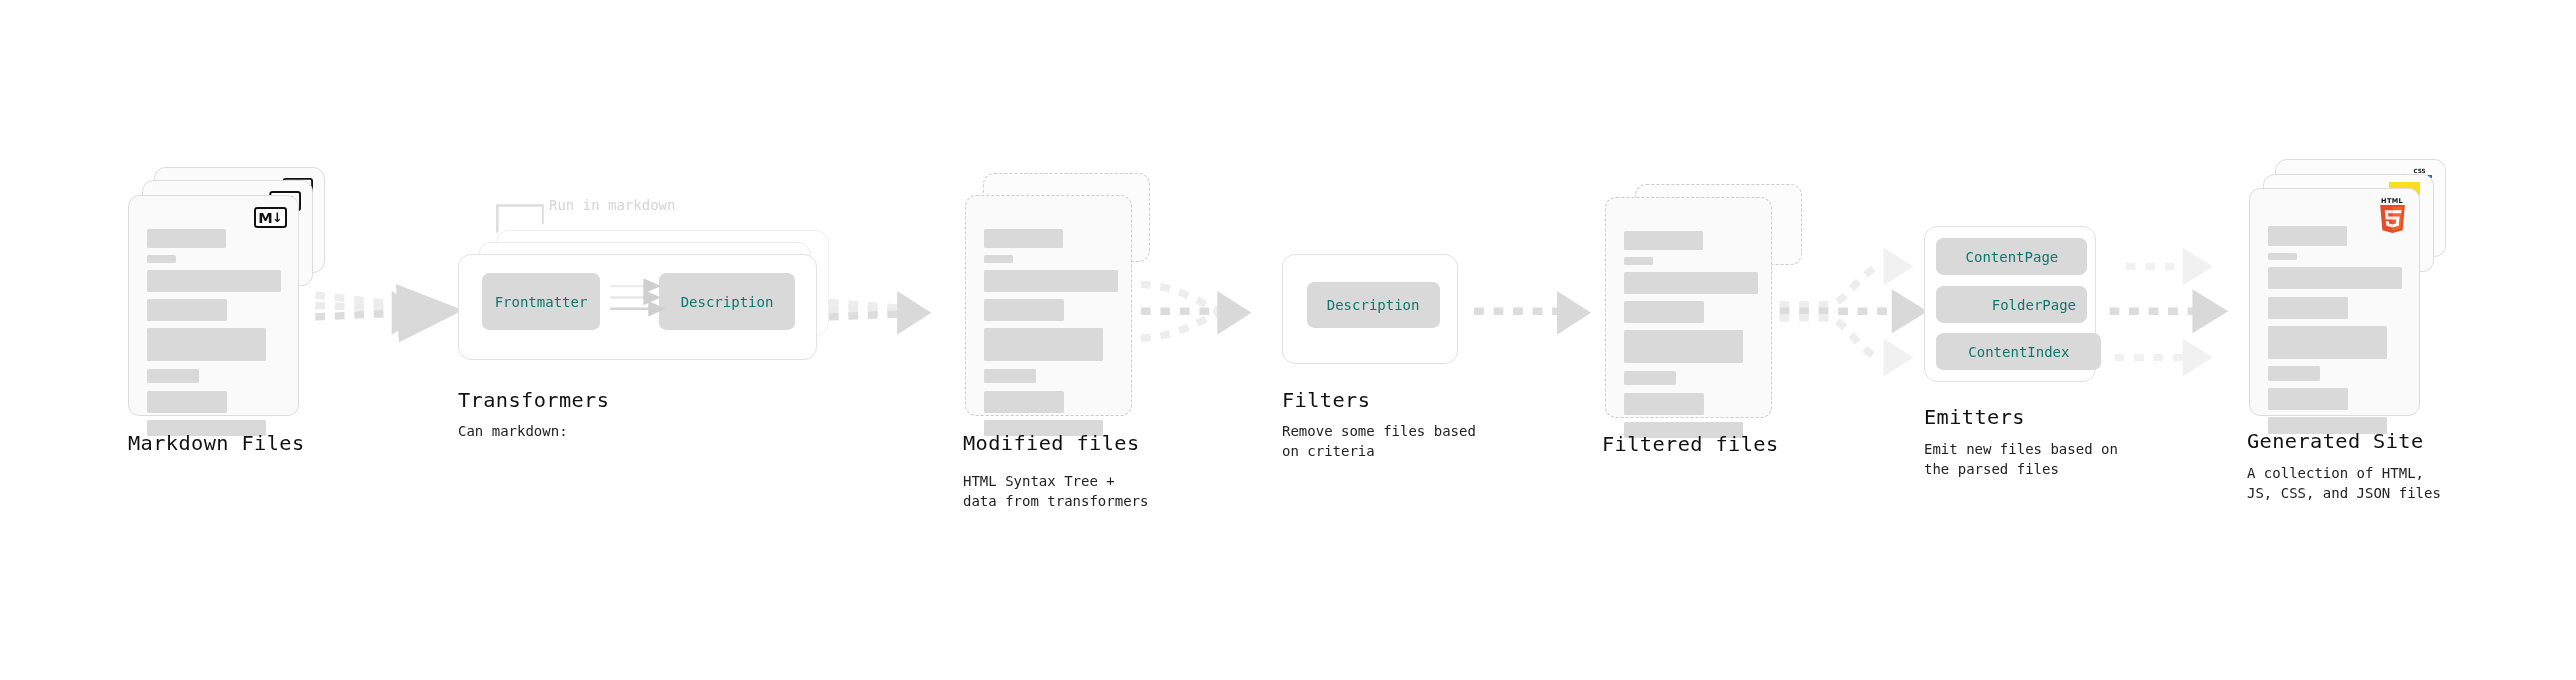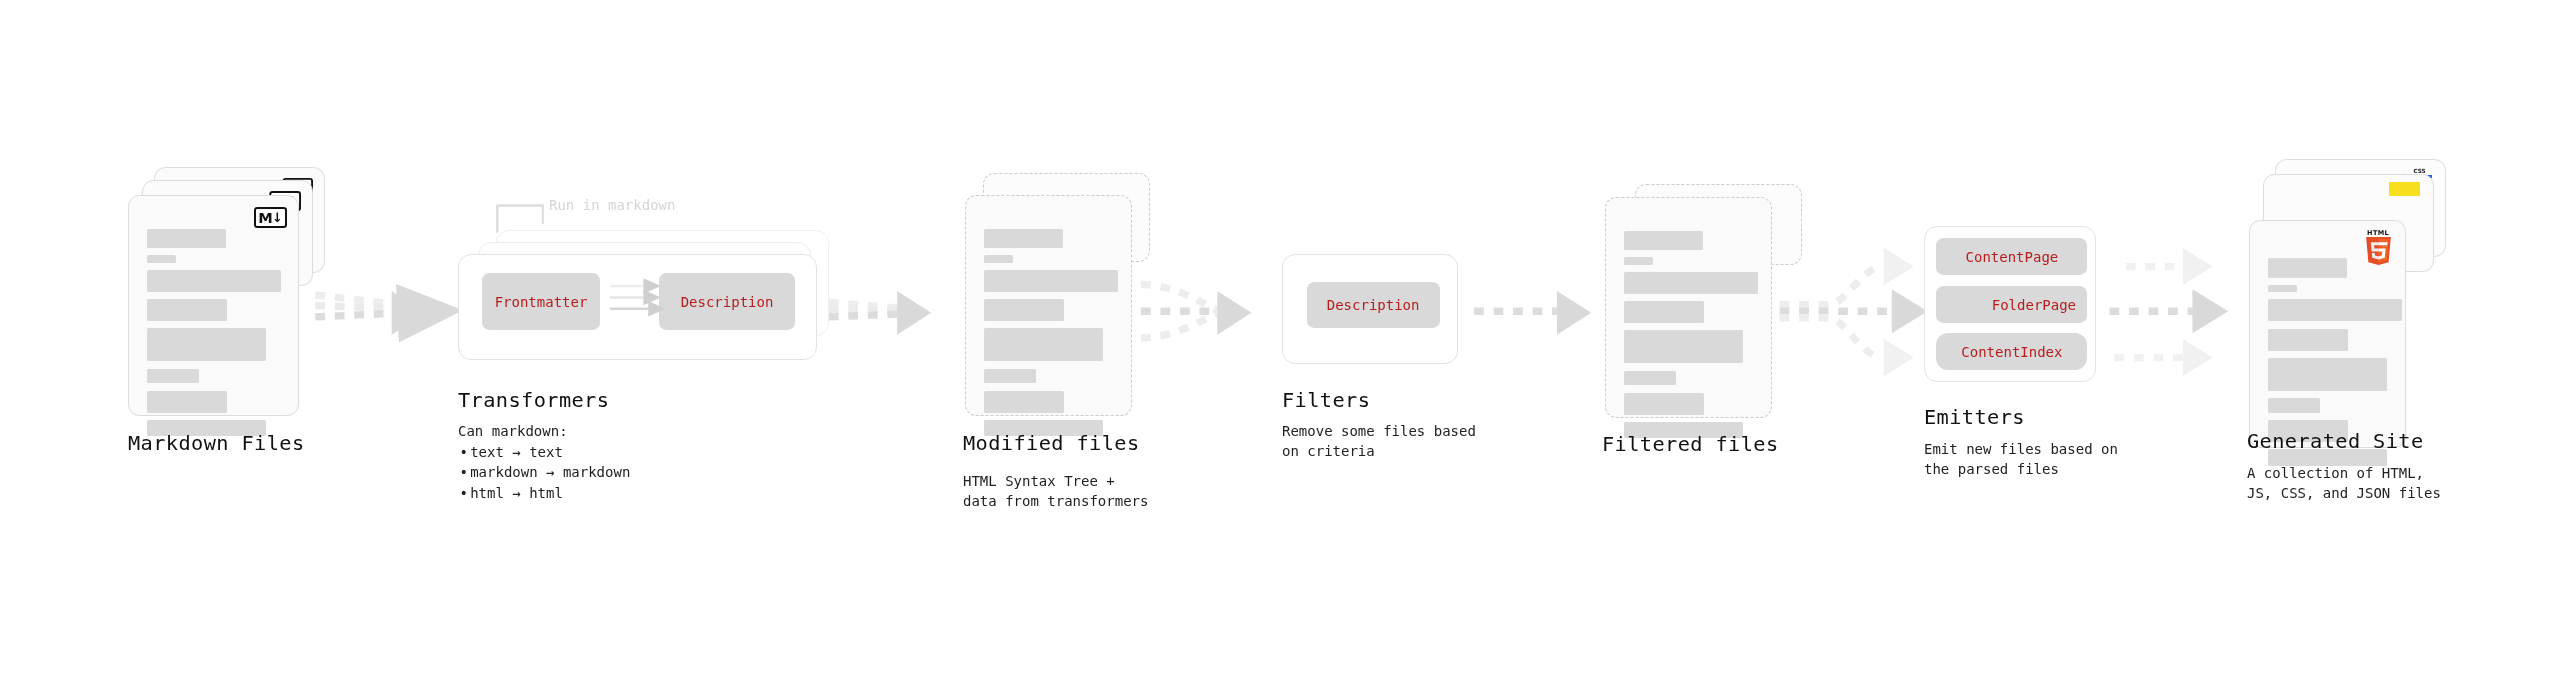--- a/index.html
+++ b/index.html
@@ -81,21 +81,21 @@
     position: absolute;
     border: 1.6px solid #e2e2e2;
     border-radius: 13px;
     background: #ffffff;
   }
   .chip {
     position: absolute;
     background: #d9d9d9;
     border-radius: 7.3px;
     display: flex; align-items: center; justify-content: center;
-    font-size: 14px; color: #b91c1c;
+    font-size: 14px; color: #0f766e;
     white-space: nowrap;
   }
 
   .parallel-label {
     position: absolute;
     font-size: 14px; color: #d5d5d5;
     white-space: nowrap;
   }
 
   svg.overlay { position: absolute; left: 0; top: 0; width: 2576px; height: 681px; pointer-events: none; }
@@ -224,25 +224,20 @@
     <svg width="359" height="106" style="position:absolute;left:0;top:0;pointer-events:none;" viewBox="0 0 442 130">
       <path d="M186,38 L230,38" stroke="#ececec" stroke-width="3" fill="none" marker-end="url(#triSm)"></path>
       <path d="M186,52 L230,52" stroke="#e6e6e6" stroke-width="3" fill="none" marker-end="url(#triSm)"></path>
       <path d="M186,66 L236,66" stroke="#d5d5d5" stroke-width="3" fill="none" marker-end="url(#triSm)"></path>
     </svg>
   </div>
 
   <div class="stage-title" style="left:458px; top:388px;">Transformers</div>
   <div class="bullets" style="left:458px; top:421px;">
     <div class="hd">Can markdown:</div>
-    <ul>
-      <li>text → text</li>
-      <li>markdown → markdown</li>
-      <li>html → html</li>
-    </ul>
   </div>
 
   <div class="doc-stack">
     <div class="doc dashed" style="left:983px; top:173px; width:167px; height:89px; background:#fcfcfc;"></div>
     <div class="doc dashed" style="left:965px; top:195px; width:167px; height:221px;">
       <div class="doc-body">
         <div class="bar" style="width:79px;height:19.5px;"></div>
         <div class="bar" style="width:29px;height:7.3px;"></div>
         <div class="bar" style="width:134px;height:22px;"></div>
         <div class="bar" style="width:80px;height:22px;"></div>
@@ -277,37 +272,37 @@
         <div class="bar" style="width:80px;height:22px;"></div>
         <div class="bar" style="width:119px;height:16.3px;"></div>
       </div>
     </div>
   </div>
   <div class="stage-title" style="left:1602px; top:432px;">Filtered files</div>
 
   <div class="groupbox" style="left:1924px; top:226px; width:172px; height:156px;">
     <div class="chip" style="left:11.4px; top:11.4px; width:151px; height:37px;">ContentPage</div>
     <div class="chip" style="left:11.4px; top:59px; width:151px; height:37px;padding-left:44px;">FolderPage</div>
-    <div class="chip" style="left:11.4px; top:106px; width:151px; height:37px;border-radius:12px;">ContentIndex</div>
+    <div class="chip" style="left:11.4px; top:106px; width:165px; height:37px;">ContentIndex</div>
   </div>
   <div class="stage-title" style="left:1924px; top:405px;">Emitters</div>
   <div class="stage-desc" style="left:1924px; top:439px;">Emit new files based on
 the parsed files</div>
 
   <div class="doc-stack">
     <div class="doc" style="left:2275px; top:159px; width:171px; height:98px; background:#fcfcfc;">
       <div class="css-badge" style="position:absolute; right:13px; top:8.1px;">
         <div class="txt">CSS</div>
         <div class="rule"></div>
       </div>
     </div>
     <div class="doc" style="left:2263px; top:174px; width:171px; height:98px; background:#fcfcfc;">
       <div class="js-badge" style="position:absolute; right:13px; top:7.3px;"></div>
     </div>
-    <div class="doc" style="left:2249px; top:188px; width:157px; height:228px;margin-top:32px;">
+    <div class="doc" style="left:2249px; top:188px; width:171px; height:228px;">
       <div class="html5" style="position:absolute; right:11.4px; top:8.1px;">
         <div class="lbl">HTML</div>
         <svg width="31" height="36" viewBox="0 0 512 512" style="position:absolute;left:0;top:8.1px;width:31px;height:28px;">
           <path fill="#e44d26" d="M71 460L30 0h452l-41 460-185 52z"></path>
           <path fill="#f16529" d="M256 472l150-42 35-394H256z"></path>
           <path fill="#ebebeb" d="M256 208h-75l-5-58h80V94H114l15 172h127zm0 146l-63-17-4-45h-56l8 89 115 32z"></path>
           <path fill="#ffffff" d="M255 208v56h70l-7 74-63 17v58l115-32 16-173zm0-114v56h161l5-56z"></path>
         </svg>
       </div>
       <div class="doc-body" style="top:37px;">

